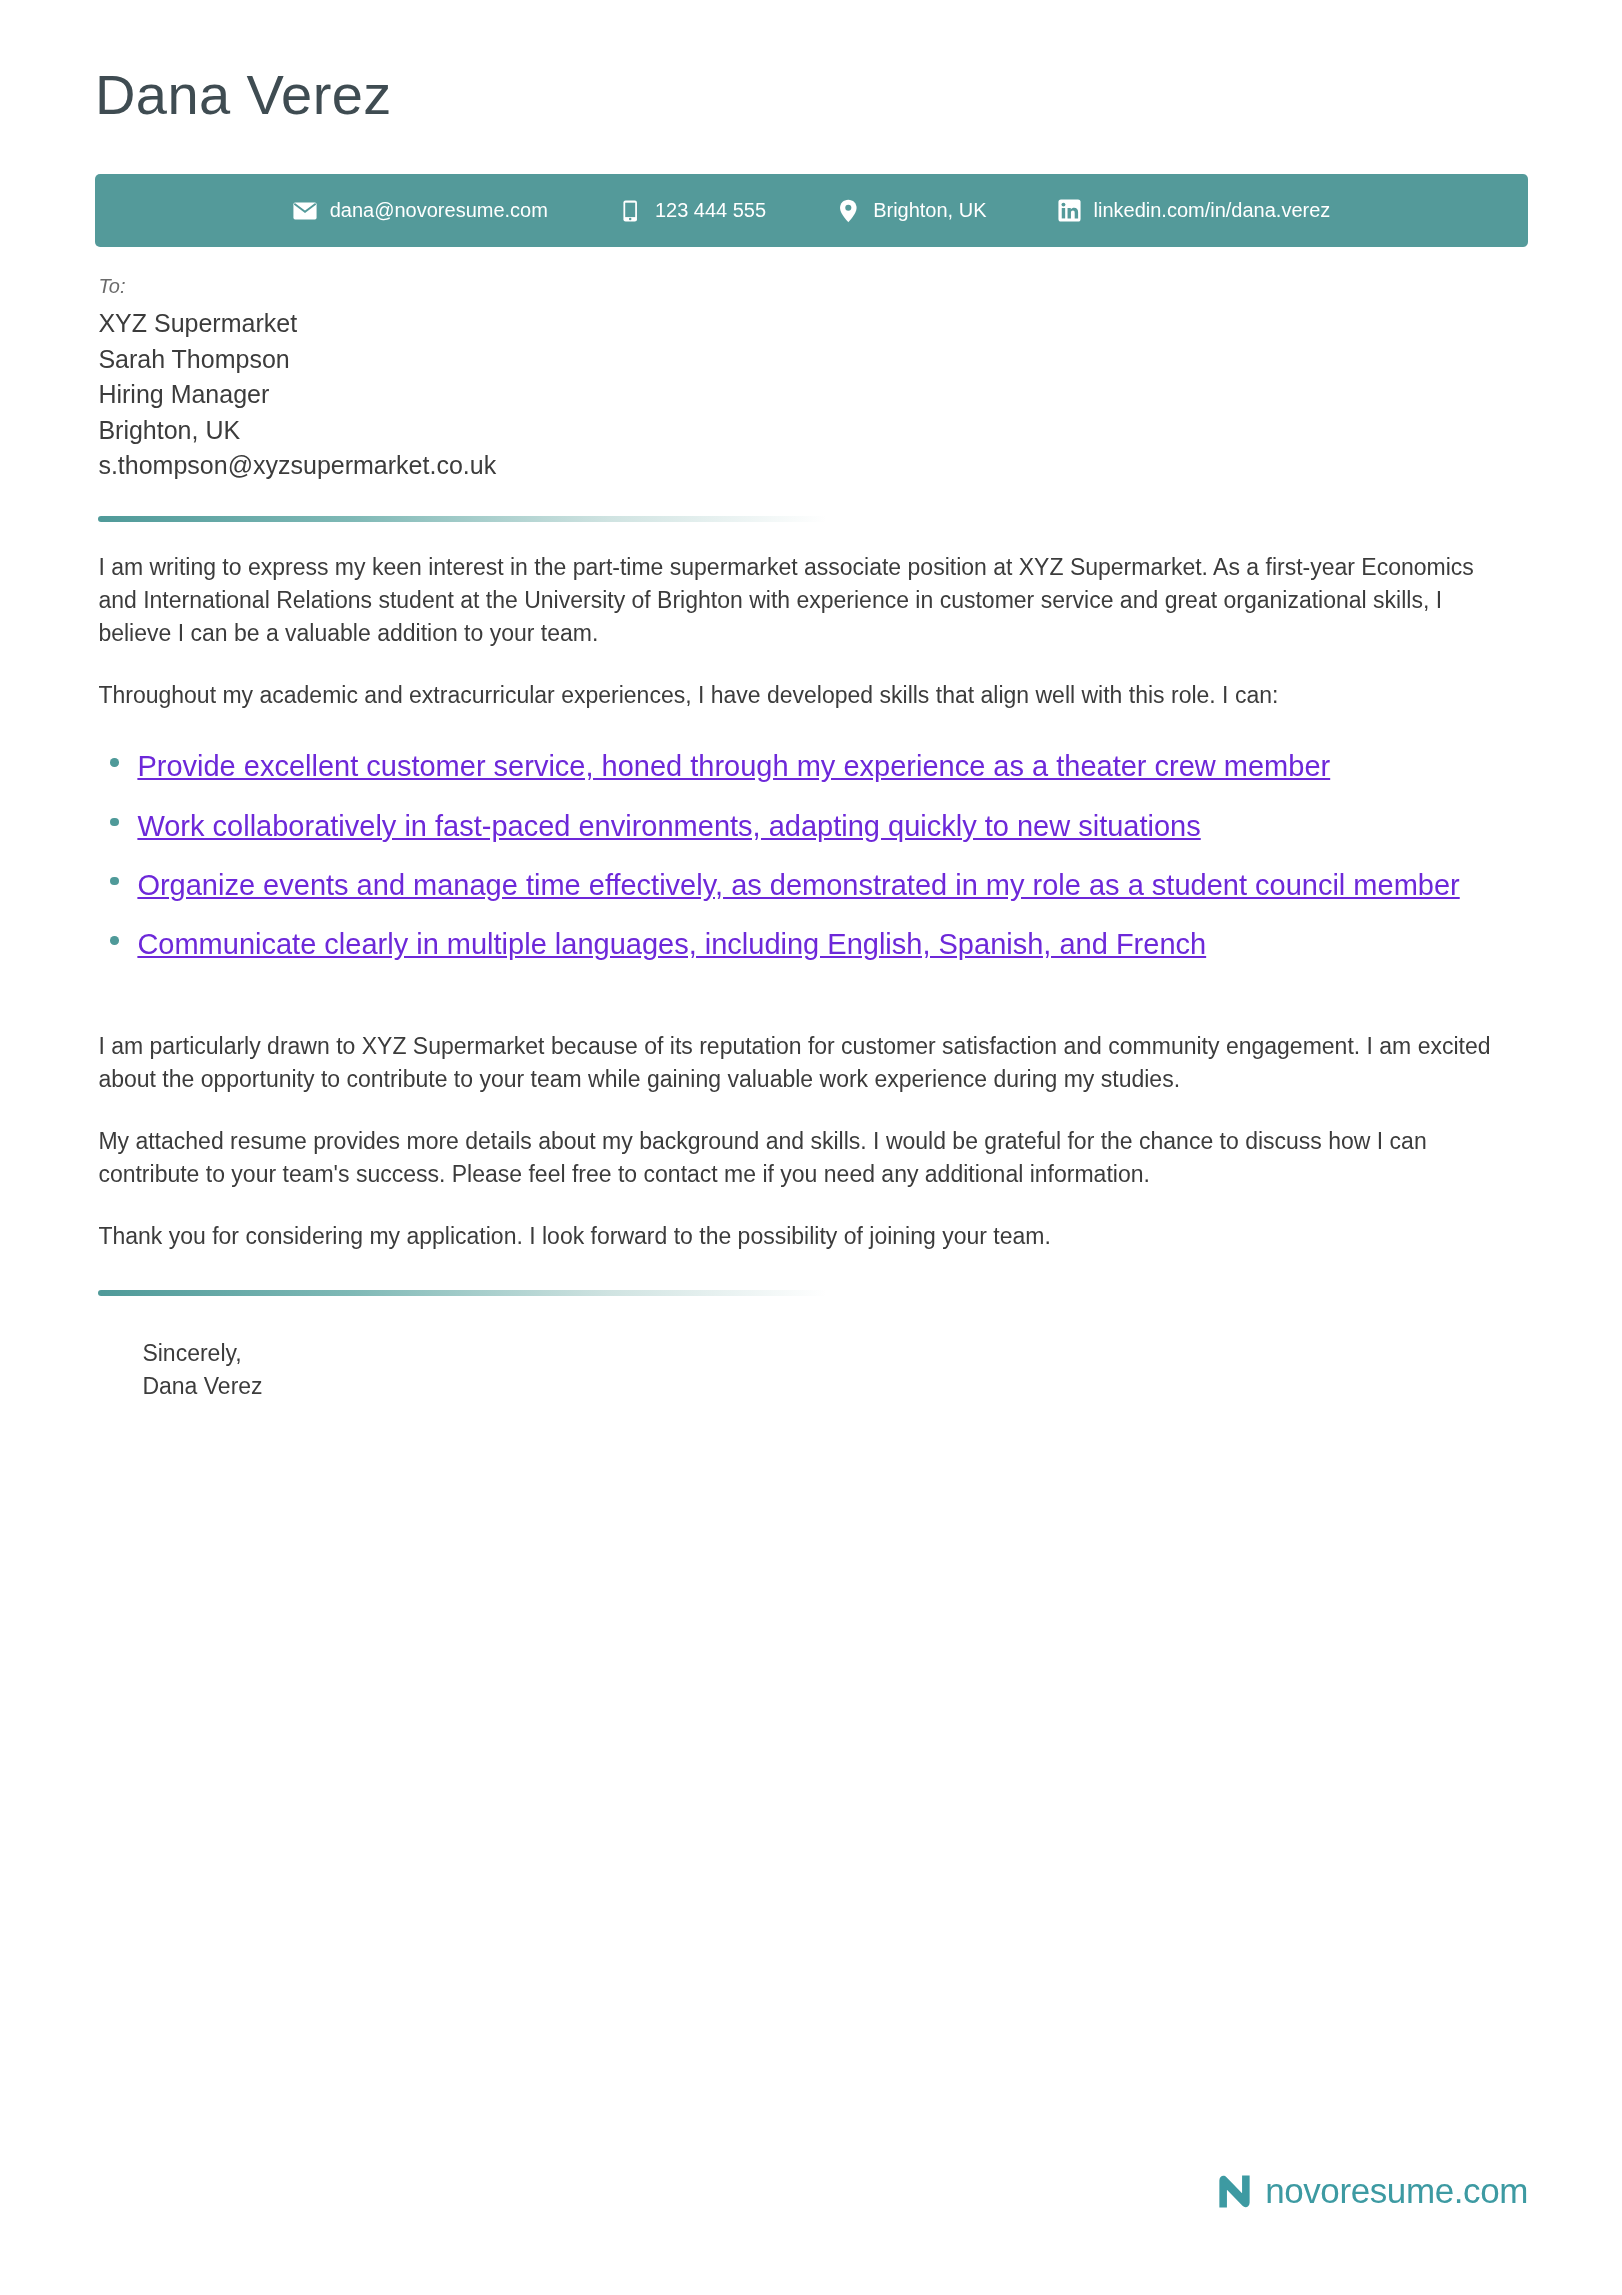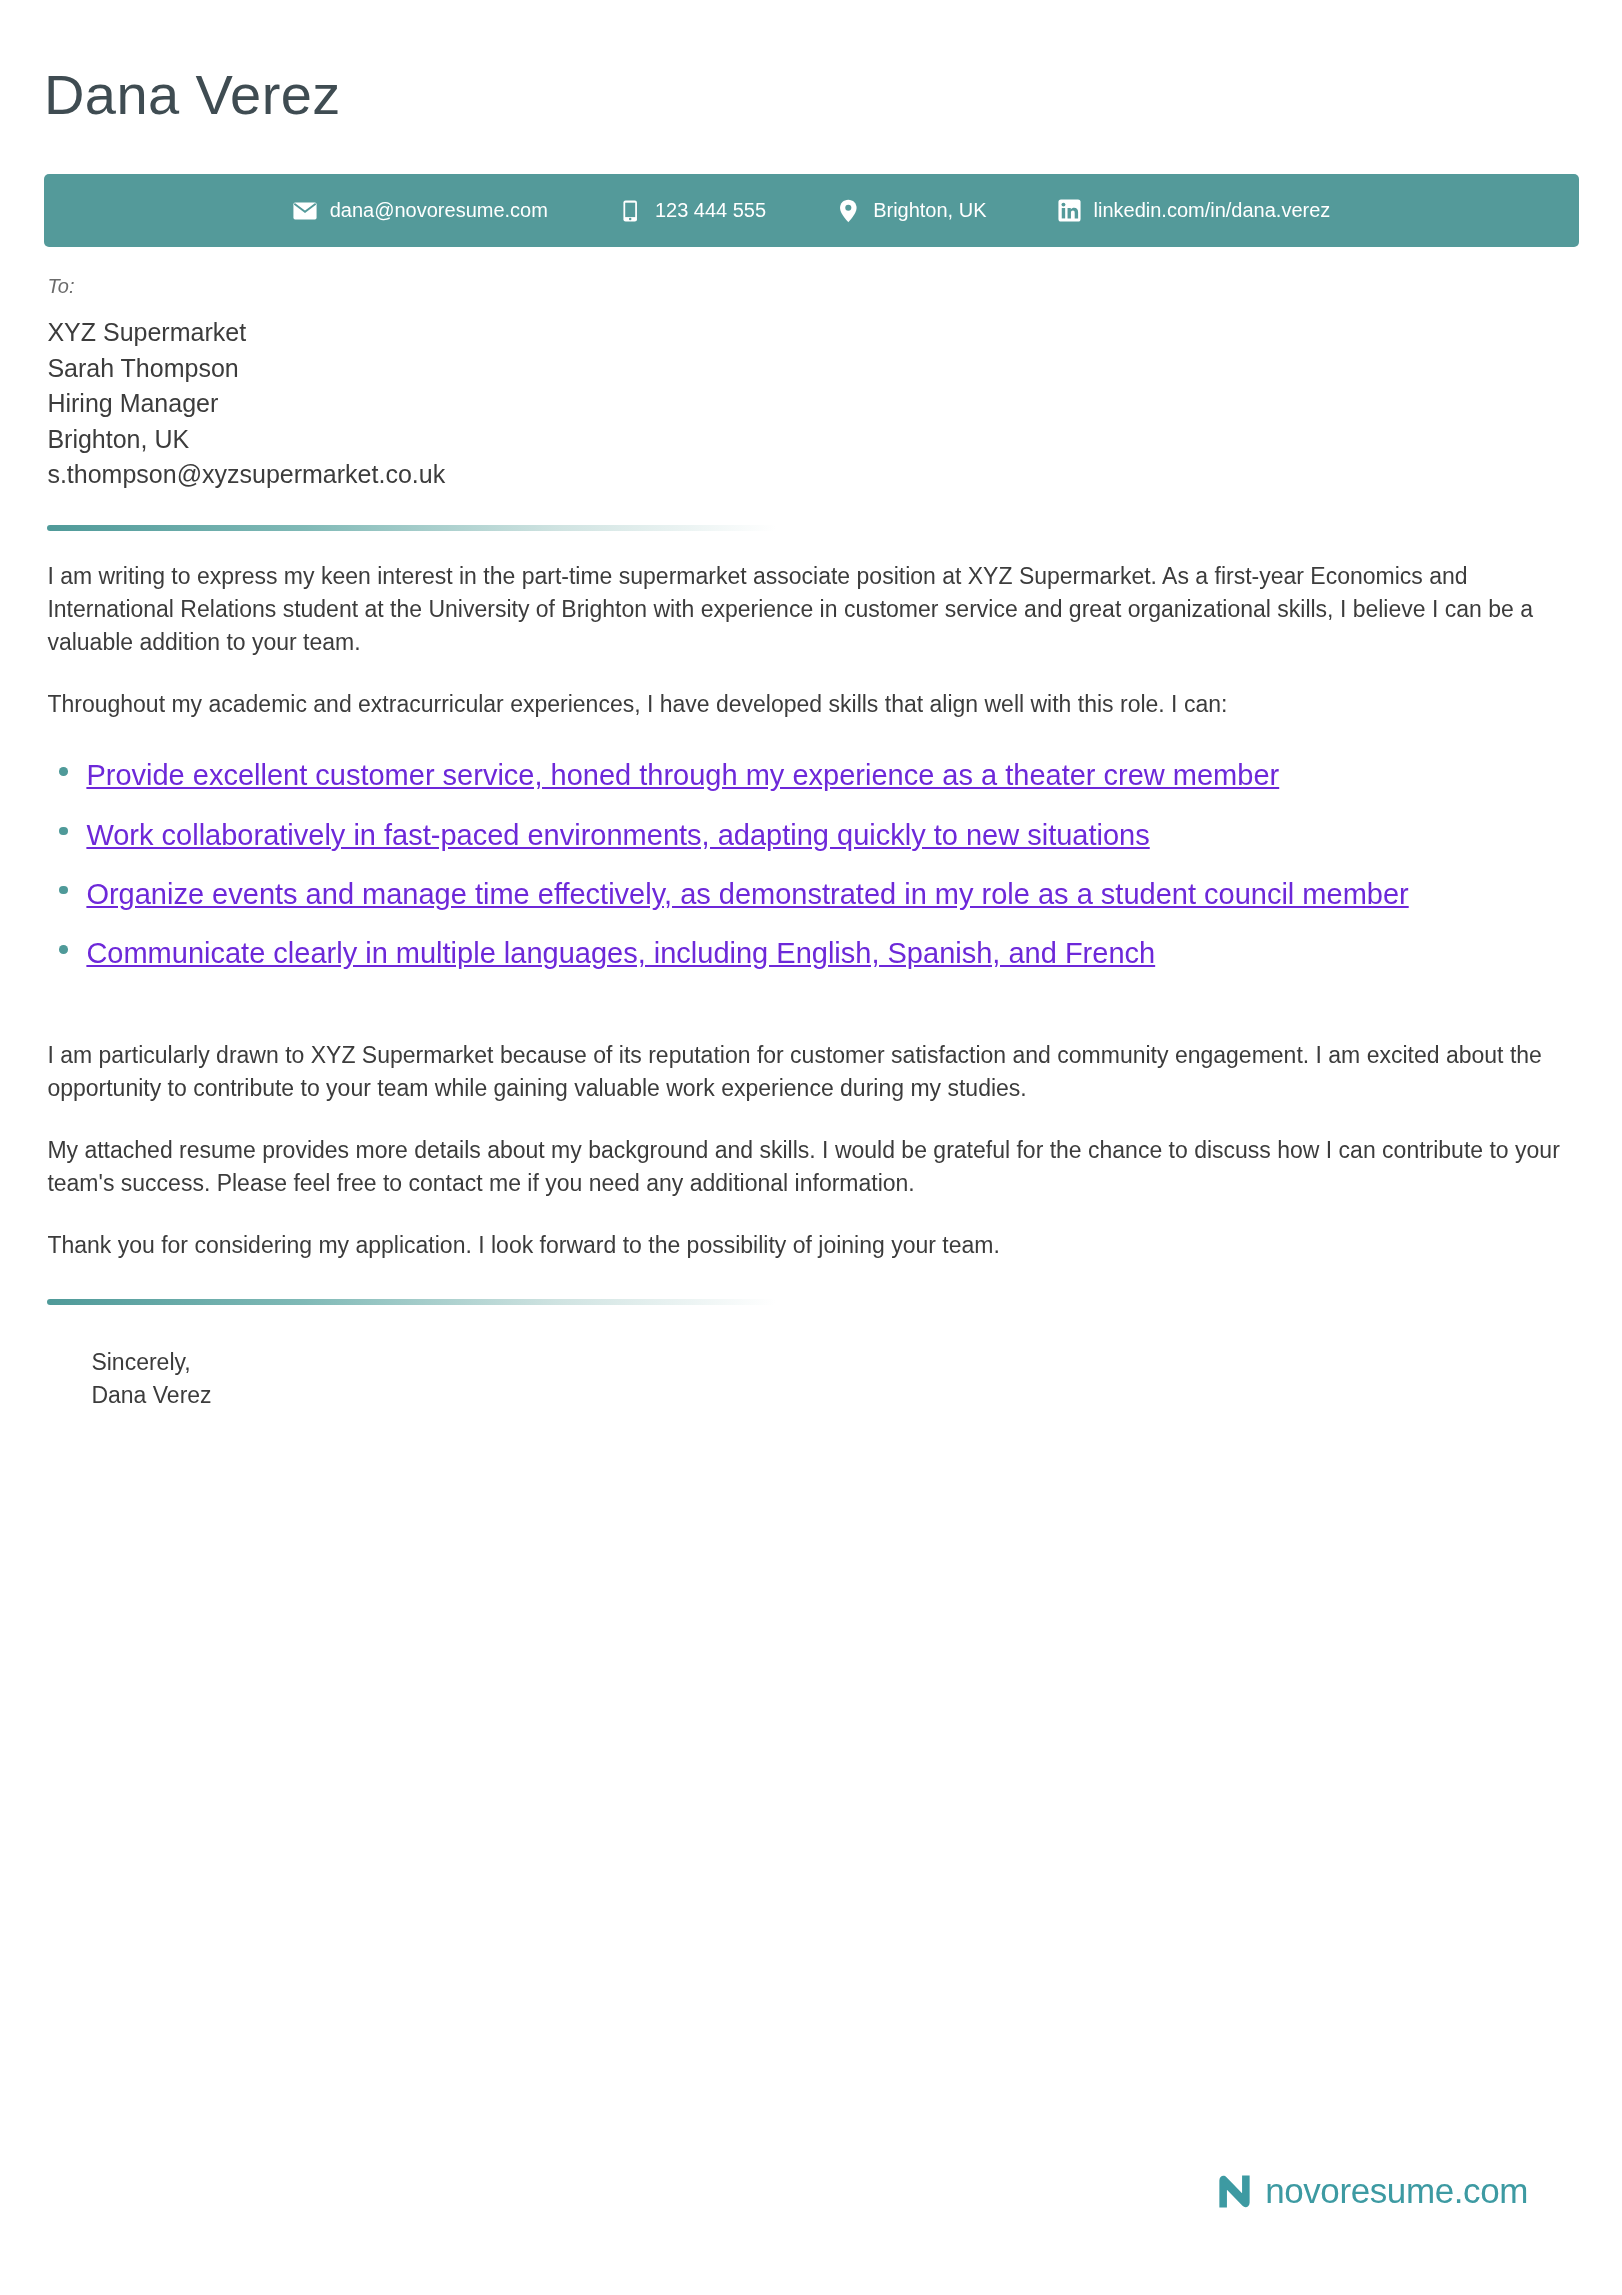--- a/index.html
+++ b/index.html
@@ -13,21 +13,21 @@
     font-family: "Liberation Sans", sans-serif;
     color: #3c3c3c;
     position: relative;
     overflow: hidden;
   }
   .page {
     position: relative;
     width: 1623px;
     height: 2295px;
     box-sizing: border-box;
-    padding: 0 44px;
+    padding: 0 95px;
   }
   
   .name {
     font-size: 56px;
     font-weight: 400;
     letter-spacing: 0.4px;
     color: #3f4c52;
     padding-top: 61px;
     line-height: 1.2;
   }
@@ -63,21 +63,21 @@
   .contact-item .ci-icon svg { display:block; }
   
   .to-label {
     margin-top: 28px;
     font-size: 20px;
     font-style: italic;
     color: #6b6b6b;
     padding-left: 3.4px;
   }
   .to-lines {
-    margin-top: 17px;
+    margin-top: 8px;
     padding-left: 3.4px;
   }
   .to-lines div {
     font-size: 25px;
     line-height: 1.42;
     color: #3c3c3c;
   }
   
   .divider {
     margin: 32px 0 0 3.4px;

